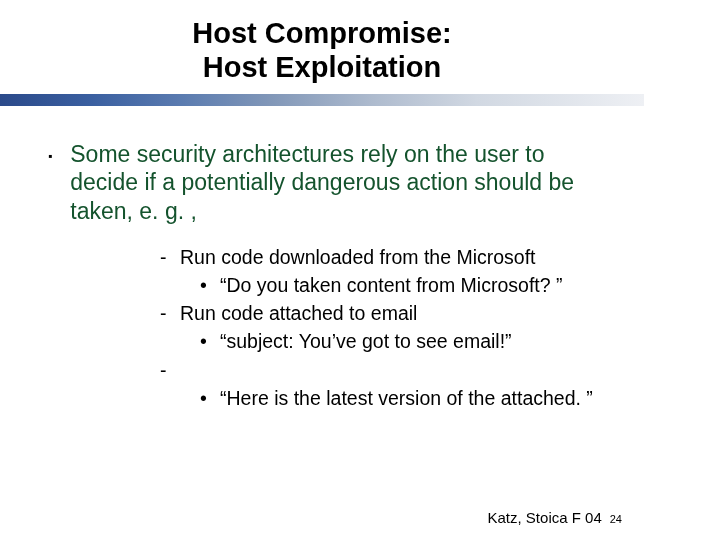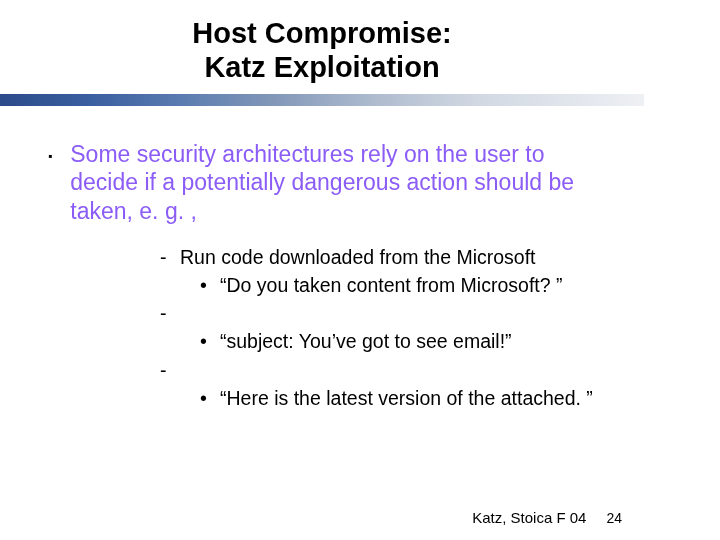--- a/index.html
+++ b/index.html
@@ -46,21 +46,21 @@
   }
   .bullet-mark {
     font-size: 12px;
     line-height: 28px;
     color: #000;
     padding-top: 2px;
   }
   .bullet-text {
     font-size: 23px;
     line-height: 1.22;
-    color: #8b5cf6;
+    color: #14532d;
   }
   .sublist {
     margin-top: 18px;
     padding-left: 112px;
   }
   .sub-item {
     display: flex;
     align-items: flex-start;
     gap: 10px;
     font-size: 19.5px;
@@ -81,35 +81,35 @@
   }
   .dot {
     min-width: 10px;
   }
   .footer {
     position: absolute;
     right: 22px;
     bottom: 14px;
     display: flex;
     align-items: baseline;
-    gap: 20px;
+    gap: 8px;
     font-size: 15px;
     color: #000;
     margin-left: 8px;
   }
-  .pagenum { font-size: 14px; }
+  .pagenum { font-size: 11px; }
 </style>
 </head>
 <body>
 
 <div class="slide">
 
   <div class="title">
     <div>Host Compromise:</div>
-    <div>Katz Exploitation</div>
+    <div>Host Exploitation</div>
   </div>
 
   <div class="divider"></div>
 
   <div class="content">
 
     <div class="bullet-row">
       <div class="bullet-mark">▪</div>
       <div class="bullet-text">Some security architectures rely on the user to decide if a potentially dangerous action should be taken, e. g. ,</div>
     </div>
@@ -120,20 +120,21 @@
         <span class="sub-dash">-</span>
         <span>Run code downloaded from the Microsoft</span>
       </div>
       <div class="sub-sub">
         <span class="dot">•</span>
         <span>“Do you taken content from Microsoft? ”</span>
       </div>
 
       <div class="sub-item">
         <span class="sub-dash">-</span>
+        <span>Run code attached to email</span>
       </div>
       <div class="sub-sub">
         <span class="dot">•</span>
         <span>“subject: You’ve got to see email!”</span>
       </div>
 
       <div class="sub-item">
         <span class="sub-dash">-</span>
       </div>
       <div class="sub-sub">

